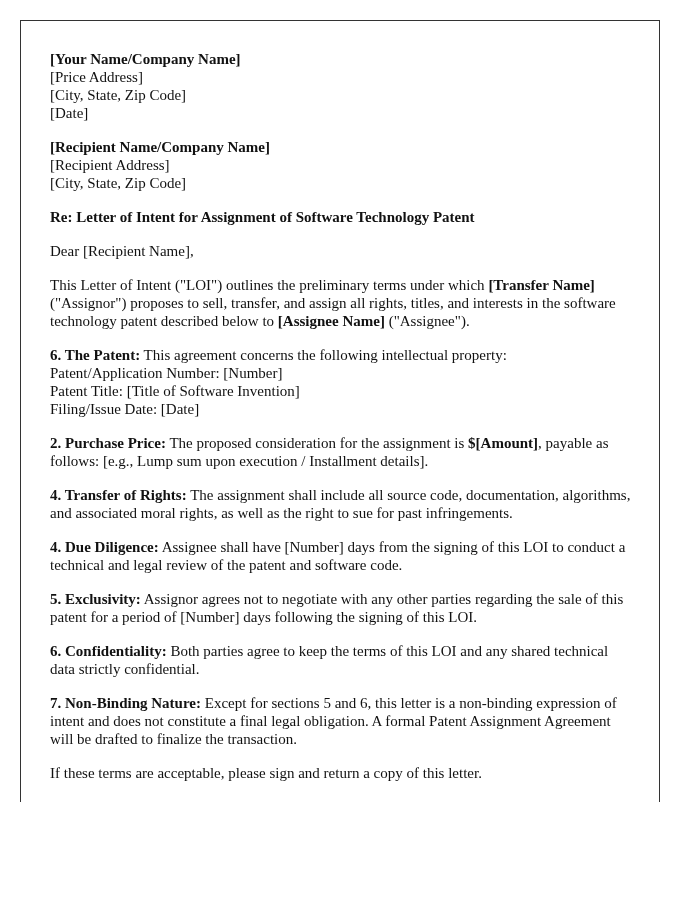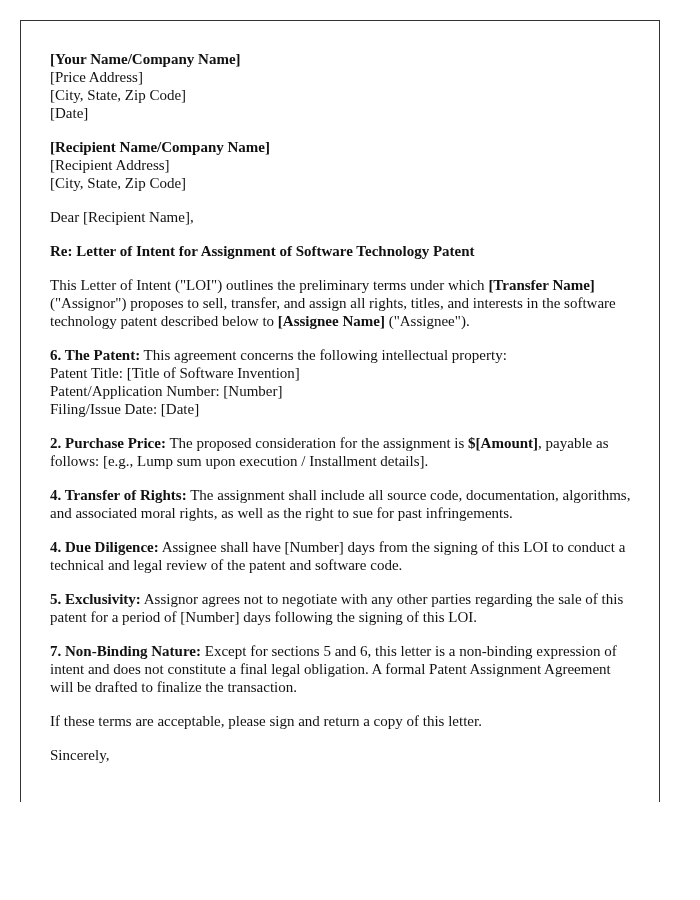--- a/index.html
+++ b/index.html
@@ -39,41 +39,42 @@
       <span class="line">[City, State, Zip Code]</span>
       <span class="line">[Date]</span>
     </p>
 
     <p>
       <b class="line">[Recipient Name/Company Name]</b>
       <span class="line">[Recipient Address]</span>
       <span class="line">[City, State, Zip Code]</span>
     </p>
 
+    <p><b>Re: Letter of Intent for Assignment of Software Technology Patent</b></p>
+
     <p>Dear [Recipient Name],</p>
-
-    <p><b>Re: Letter of Intent for Assignment of Software Technology Patent</b></p>
 
     <p><span>This Letter of Intent ("LOI") outlines the preliminary terms under which </span><b>[Transfer Name]</b><span> ("Assignor") proposes to sell, transfer, and assign all rights, titles, and interests in the software technology patent described below to </span><b>[Assignee Name]</b><span> ("Assignee").</span></p>
 
     <p>
       <span class="line"><b>6. The Patent:</b><span> This agreement concerns the following intellectual property:</span></span>
+      <span class="line">Patent/Application Number: [Number]</span>
       <span class="line">Patent Title: [Title of Software Invention]</span>
-      <span class="line">Patent/Application Number: [Number]</span>
       <span class="line">Filing/Issue Date: [Date]</span>
     </p>
 
     <p><b>2. Purchase Price:</b><span> The proposed consideration for the assignment is </span><b>$[Amount]</b><span>, payable as follows: [e.g., Lump sum upon execution / Installment details].</span></p>
 
     <p><b>4. Transfer of Rights:</b><span> The assignment shall include all source code, documentation, algorithms, and associated moral rights, as well as the right to sue for past infringements.</span></p>
 
     <p><b>4. Due Diligence:</b><span> Assignee shall have [Number] days from the signing of this LOI to conduct a technical and legal review of the patent and software code.</span></p>
 
     <p><b>5. Exclusivity:</b><span> Assignor agrees not to negotiate with any other parties regarding the sale of this patent for a period of [Number] days following the signing of this LOI.</span></p>
 
+    <p><b>6. Confidentiality:</b><span> Both parties agree to keep the terms of this LOI and any shared technical data strictly confidential.</span></p>
 
     <p><b>7. Non-Binding Nature:</b><span> Except for sections 5 and 6, this letter is a non-binding expression of intent and does not constitute a final legal obligation. A formal Patent Assignment Agreement will be drafted to finalize the transaction.</span></p>
 
     <p>If these terms are acceptable, please sign and return a copy of this letter.</p>
 
     <p>Sincerely,</p>
   </div>
 </div>
 
 </body></html>

